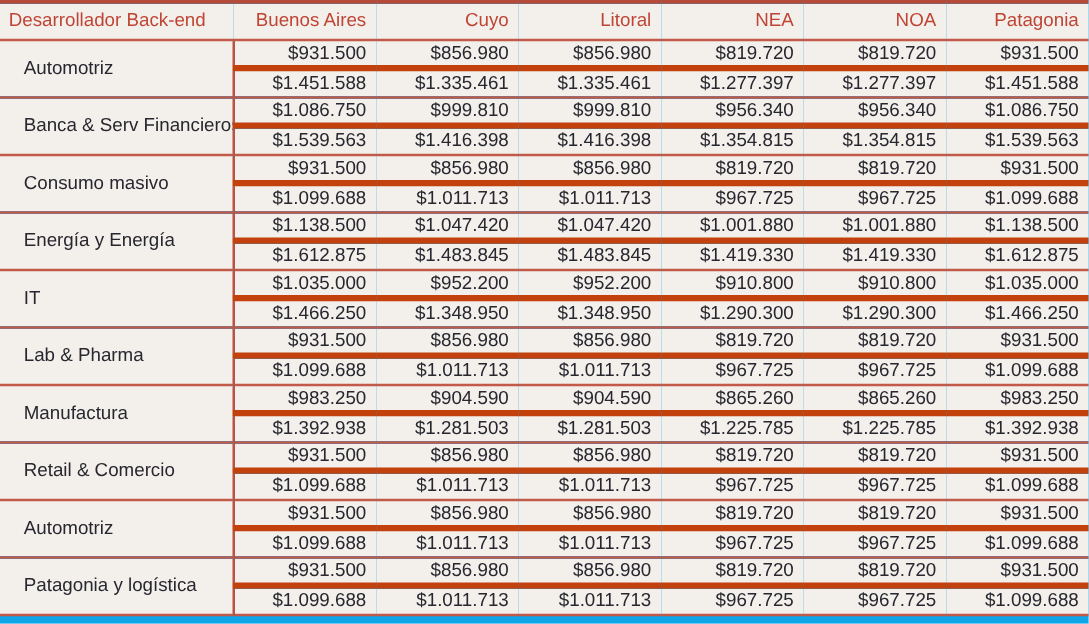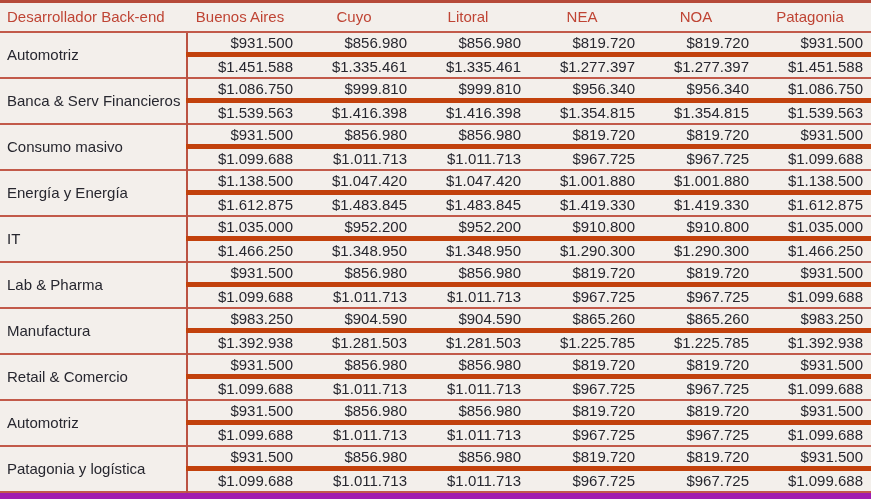--- a/index.html
+++ b/index.html
@@ -3,21 +3,21 @@
 <meta charset="utf-8">
 <style>
   html, body {
     margin: 0;
     padding: 0;
     background: #ffffff;
   }
   .table-wrap {
     width: 871px;
     height: 499px;
-    background: #a21caf;
+    background: #0ea5e9;
     font-family: "Liberation Sans", sans-serif;
     box-sizing: border-box;
     overflow: hidden;
   }
   table.salary-table {
     width: 871px;
     border-collapse: collapse;
     table-layout: fixed;
     border-top: 3px solid #b64a39;
     border-bottom: 2px solid #c25a4a;
@@ -29,37 +29,37 @@
     white-space: nowrap;
     overflow: hidden;
     background: #f3efeb;
   }
   thead tr {
     height: 30px;
   }
   thead th {
     color: #bf4434;
     font-weight: 400;
-    text-align: center;
+    text-align: right;
     border-bottom: 2px solid #c25a4a;
   }
   thead th.first {
     text-align: left;
     padding: 0 0 0 7px;
   }
   tbody tr {
     height: 23px;
   }
   tbody td.value {
     text-align: right;
     color: #27272f;
   }
   tbody td.label {
     text-align: left;
-    padding: 0 0 0 7px;
+    padding: 0 0 0 19px;
     color: #27272f;
     border-right: 2px solid #bb5242;
   }
   tbody tr.group-start td {
     border-top: 2px solid #c25a4a;
   }
   tbody tr.group-start:first-child td {
     border-top: none;
   }
   tbody tr.group-second td {

